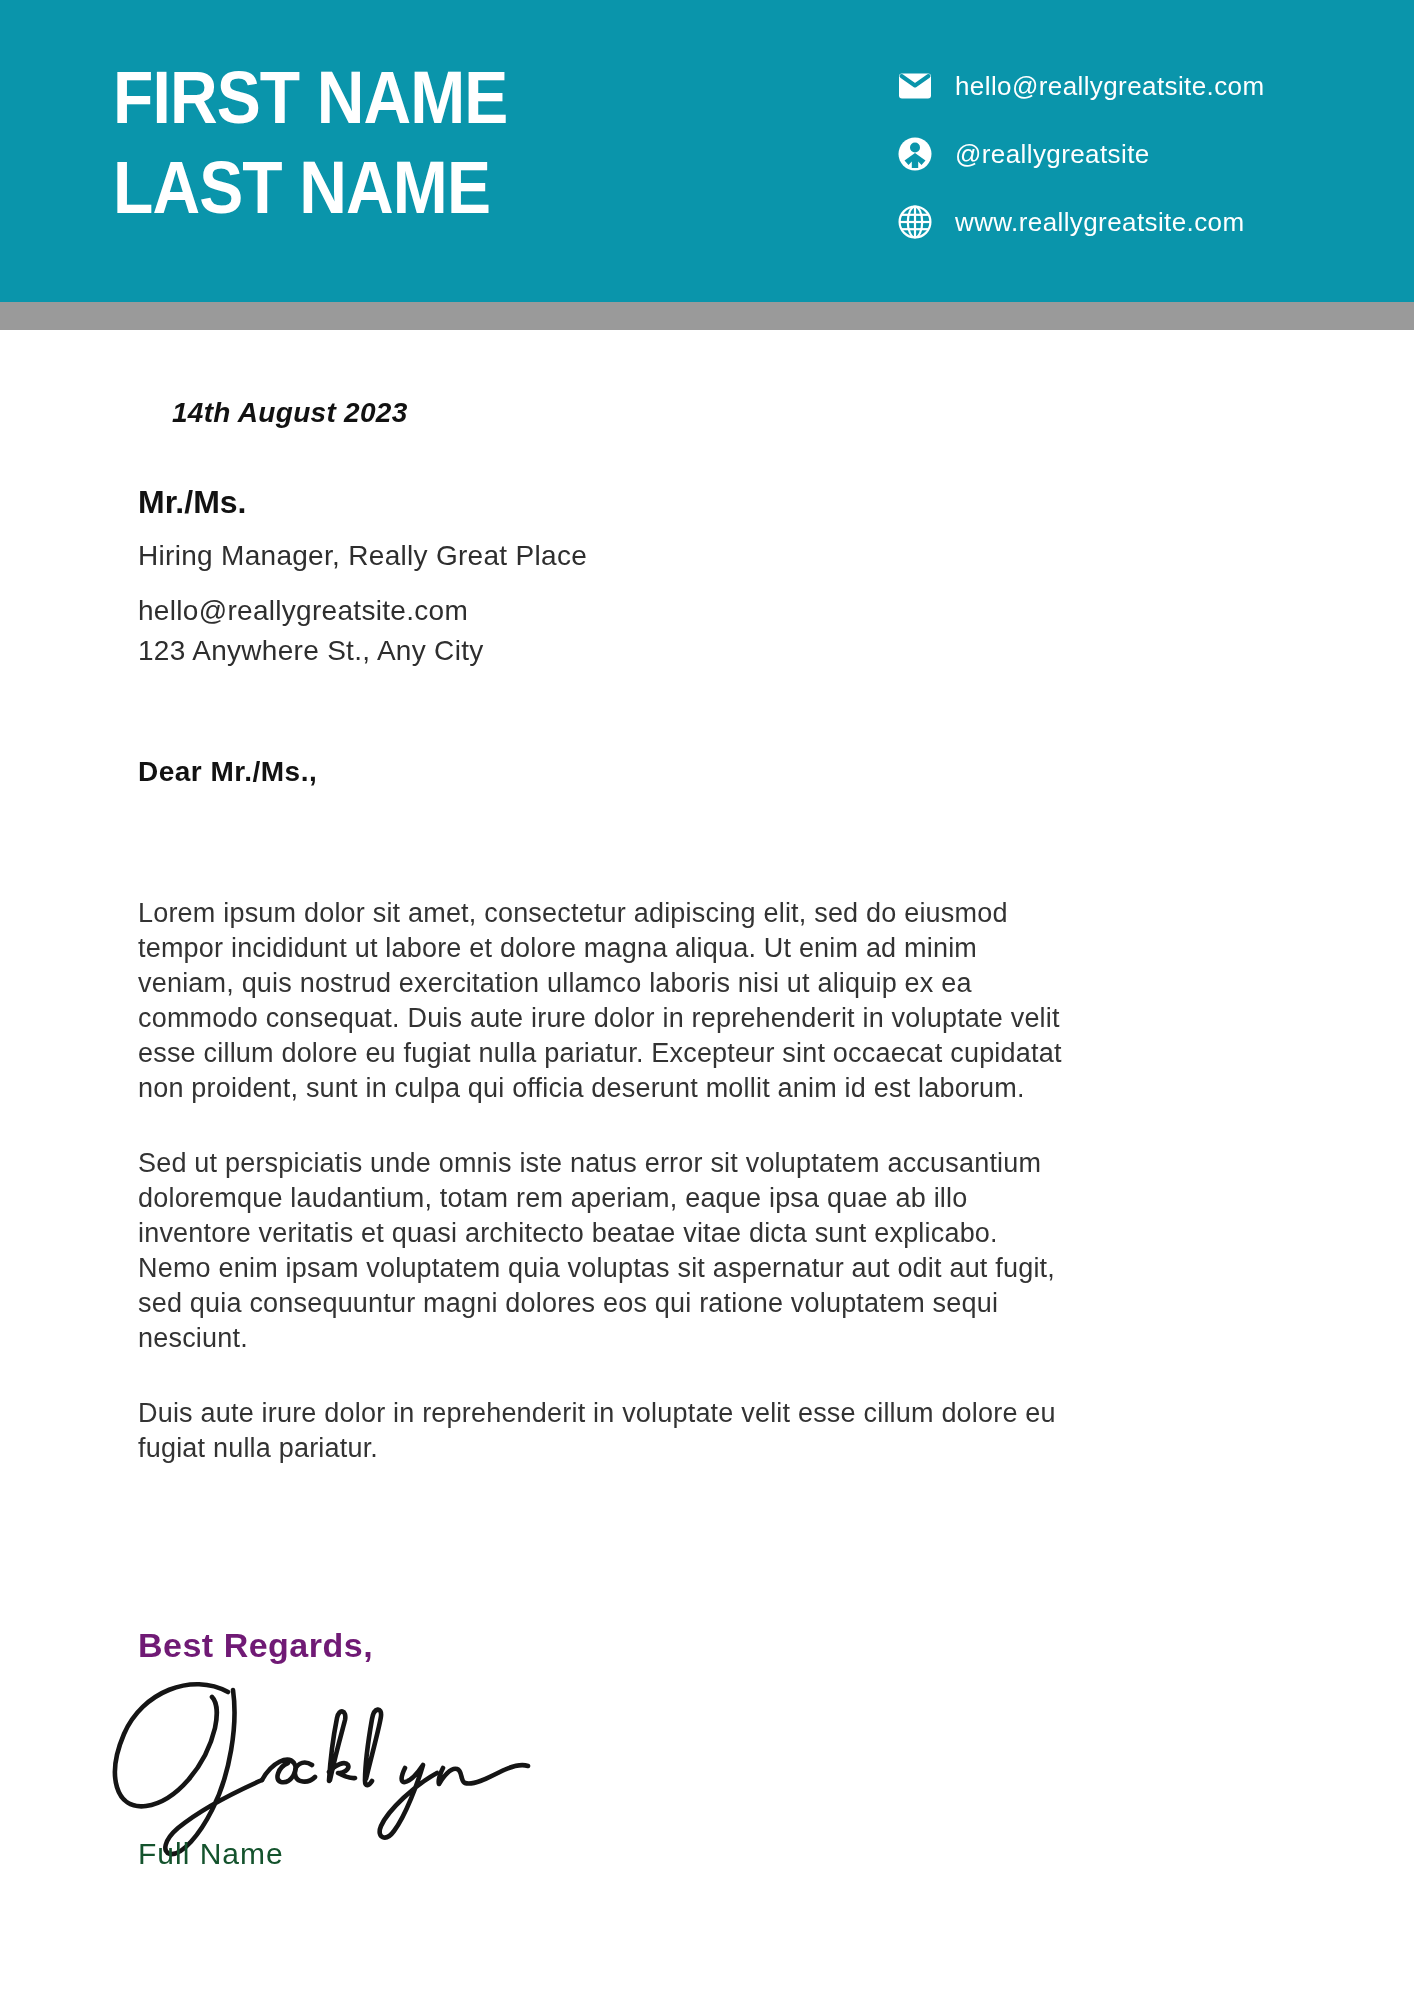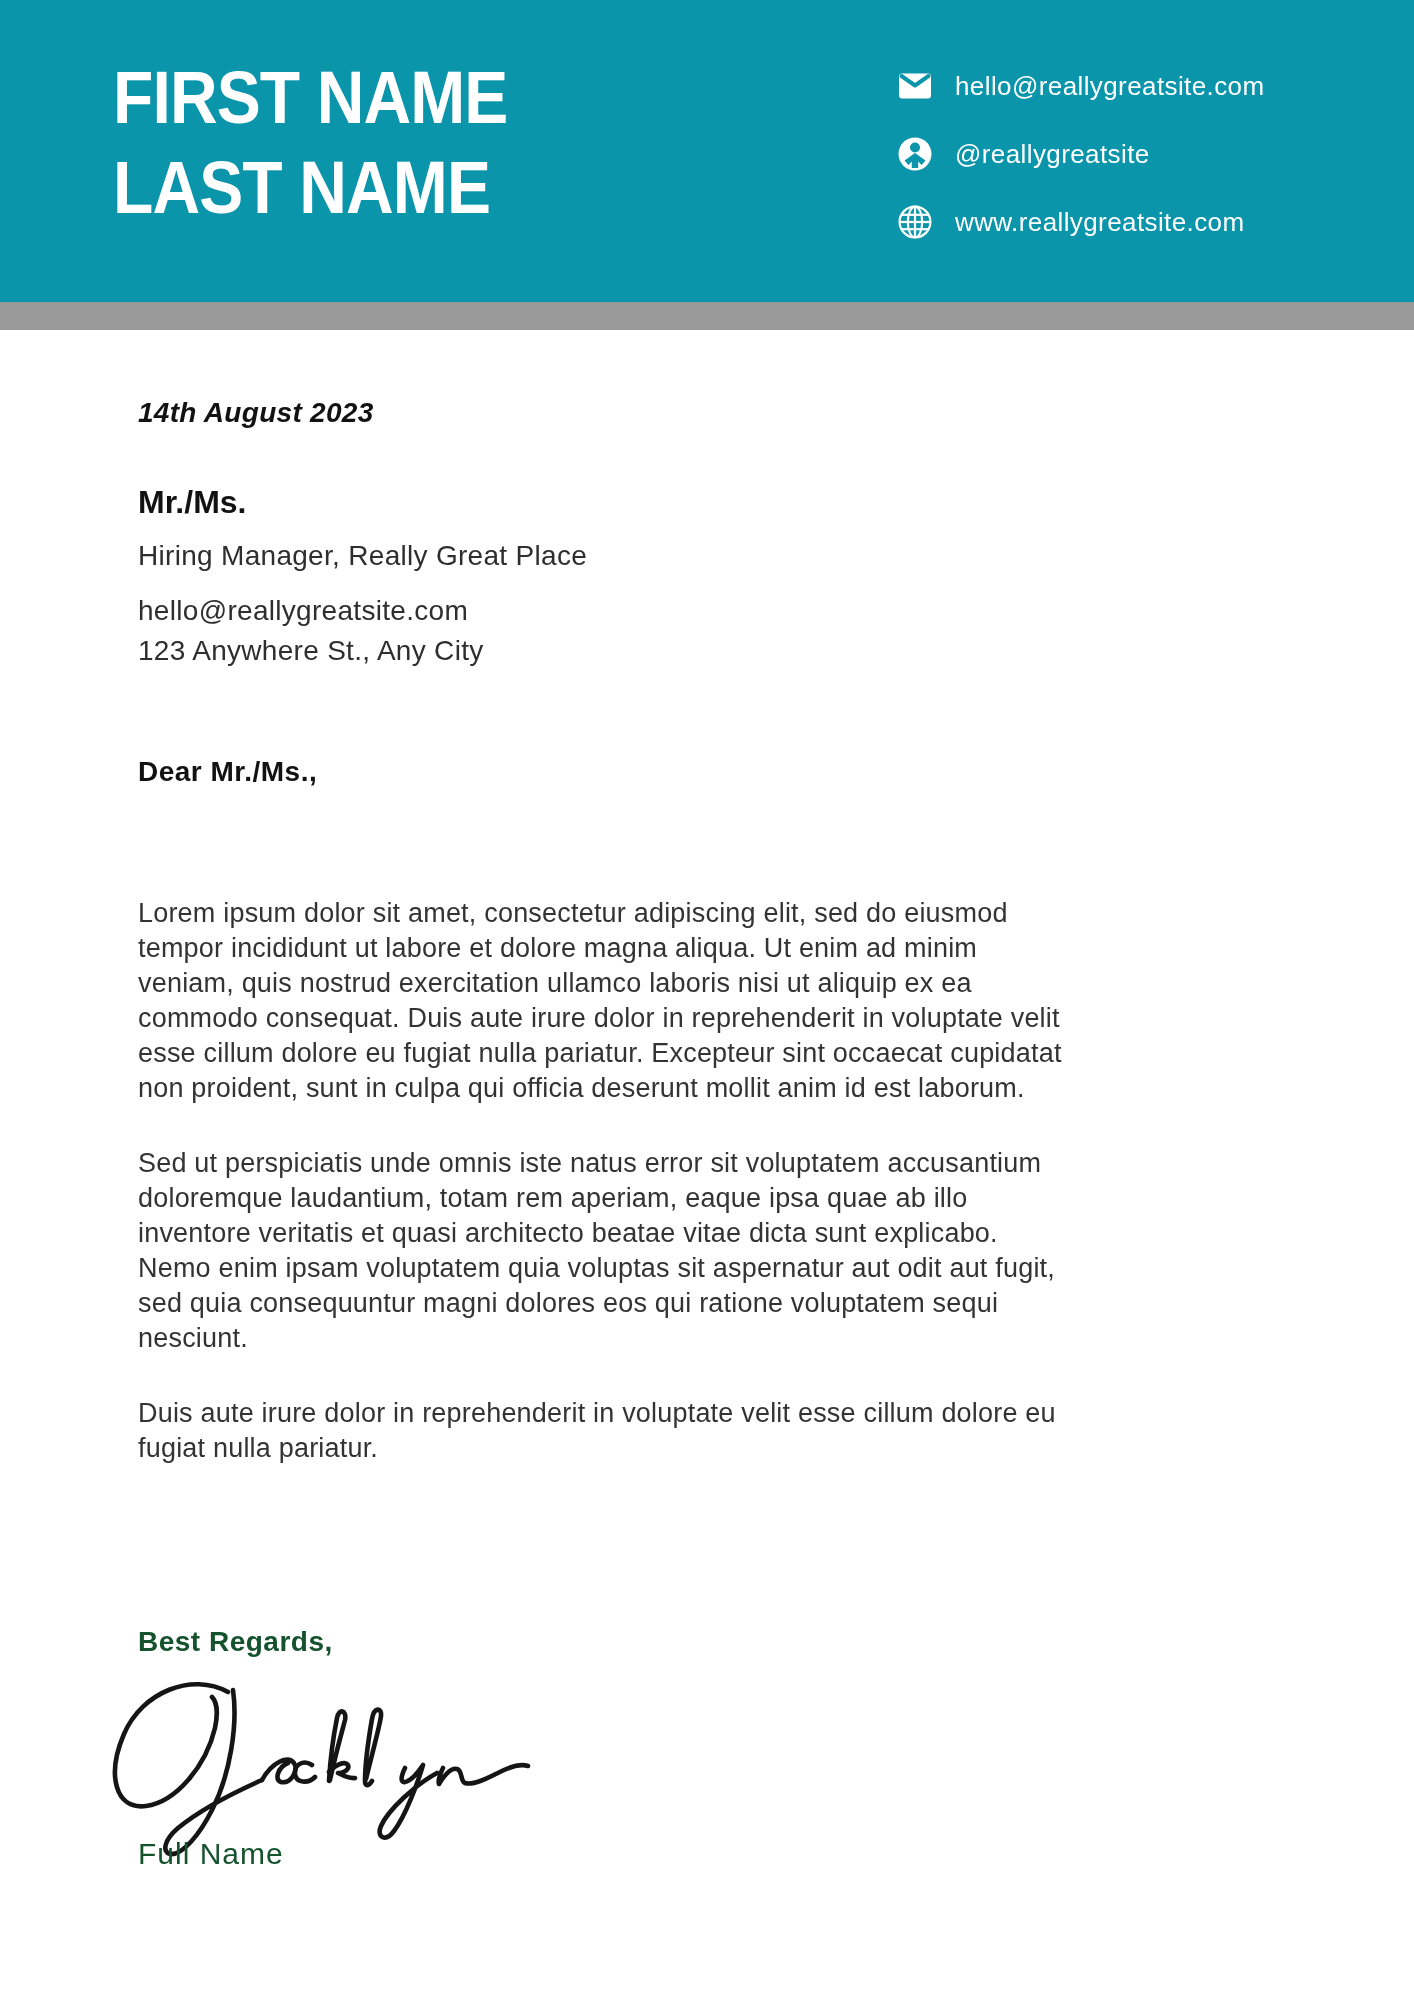--- a/index.html
+++ b/index.html
@@ -19,29 +19,29 @@
   .contacts { position:absolute; left:898px; top:69px; display:flex; flex-direction:column; gap:34px; }
   .contact-row { display:flex; align-items:center; height:34px; }
   .contact-icon { width:34px; height:34px; flex:0 0 34px; margin-right:23px; }
   .contact-text { color:#ffffff; font-size:26px; letter-spacing:0.4px; white-space:nowrap; }
 
   
   .graybar { position:absolute; left:0; top:302px; width:1414px; height:28px; background:#9A9A9A; }
 
   
   .abs { position:absolute; left:138px; white-space:nowrap; }
-  .date            { top:397px;  font-size:28px; font-weight:700; font-style:italic; color:#121212; letter-spacing:0.3px; }
+  .date            { top:397px;  font-size:28px; font-weight:700; font-style:italic; color:#121212; letter-spacing:0.3px;margin-left:34px; }
   .recipient-name  { top:484px;  font-size:32px; font-weight:700; color:#121212;text-align:center; }
   .recipient-title { top:540px;  font-size:28px; color:#2e2e2e; letter-spacing:0.3px; }
   .recipient-contact { top:591px; font-size:28px; line-height:40px; color:#2e2e2e; letter-spacing:0.3px; }
   .salutation      { top:756px;  font-size:28px; font-weight:700; color:#121212; letter-spacing:0.5px; }
   .letter-body     { top:896px;  width:1240px; white-space:normal; }
   .para { margin:0 0 40px 0; font-size:27px; line-height:35px; color:#333333;
           letter-spacing:0.2px; white-space:pre-line; }
-  .closing         { top:1626px; font-size:28px; font-weight:700; color:#14532d; letter-spacing:0.5px; }
+  .closing         { top:1626px; font-size:34px; font-weight:700; color:#701a75; letter-spacing:0.5px; }
   .signature-wrap  { position:absolute; left:100px; top:1670px; width:460px; height:220px; }
   .signer          { top:1837px; font-size:30px; color:#14532d; letter-spacing:1px; }
 </style>
 </head>
 <body>
 
 <div class="page">
 
   <div class="band">
     <div class="name-block">

